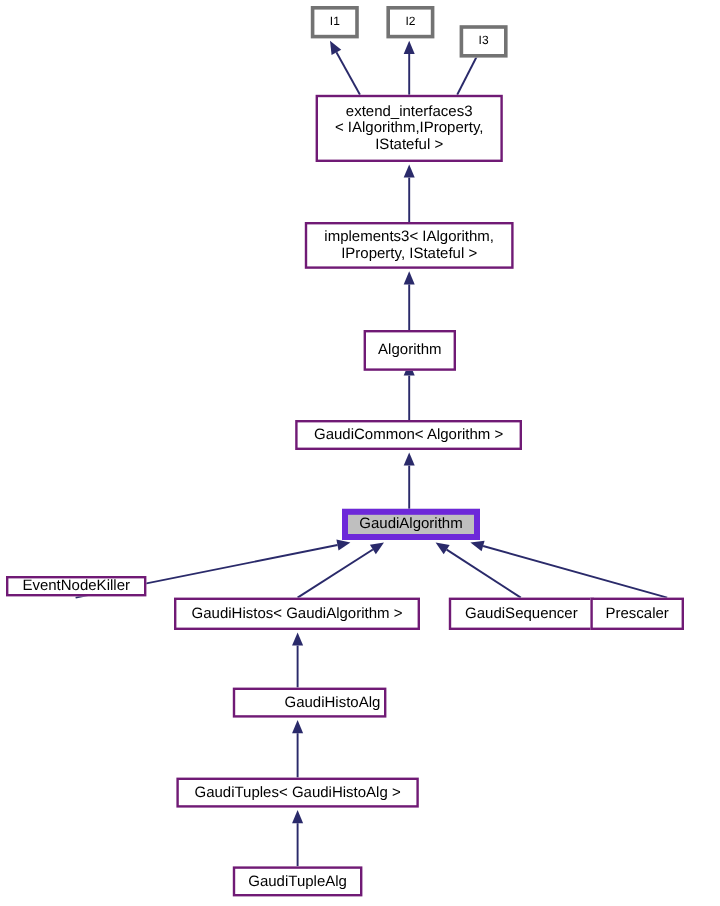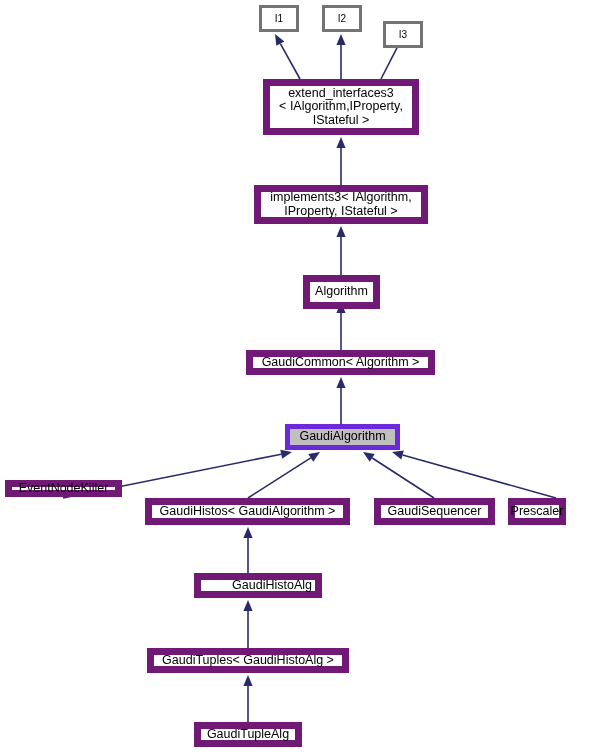--- a/index.html
+++ b/index.html
@@ -25,21 +25,21 @@
     pointer-events: none;
   }
   .node {
     position: absolute;
     box-sizing: border-box;
     display: flex;
     align-items: center;
     justify-content: center;
     text-align: center;
     background: #ffffff;
-    border: 7px solid #701a75;
+    border: 2px solid #701a75;
     color: #000000;
     font-size: 12.5px;
     line-height: 13.5px;
     letter-spacing: 0px;
     white-space: pre-line;
     z-index: 2;
   }
   .node.iface {
     border: 3px solid #737373;
     font-size: 10px;
@@ -124,18 +124,18 @@
 &lt; IAlgorithm,IProperty,
 IStateful &gt;</span></div>
       <div class="node" style="left: 254px; top: 185px; width: 174px; height: 39px;"><span class="label">implements3&lt; IAlgorithm,
 IProperty, IStateful &gt;</span></div>
       <div class="node" style="left: 303px; top: 275px; width: 77px; height: 34px;"><span class="label">Algorithm</span></div>
       <div class="node" style="left: 246px; top: 350px; width: 189px; height: 25px;"><span class="label">GaudiCommon&lt; Algorithm &gt;</span></div>
       <div class="node current" style="left: 285px; top: 424px; width: 115px; height: 26px;"><span class="label">GaudiAlgorithm</span></div>
       <div class="node" style="left: 5px; top: 480px; width: 117px; height: 17px;"><span class="label">EventNodeKiller</span></div>
       <div class="node" style="left: 145px; top: 498px; width: 205px; height: 27px;"><span class="label">GaudiHistos&lt; GaudiAlgorithm &gt;</span></div>
       <div class="node" style="left: 374px; top: 498px; width: 121px; height: 27px;"><span class="label">GaudiSequencer</span></div>
-      <div class="node" style="left: 508px; top: 498px; width: 58px; height: 27px;"><span class="label">Prescaler</span></div>
+      <div class="node" style="left: 492px; top: 498px; width: 78px; height: 27px;"><span class="label">Prescaler</span></div>
       <div class="node" style="left: 194px; top: 573px; width: 128px; height: 25px; justify-content: flex-end;"><span class="label">GaudiHistoAlg</span></div>
       <div class="node" style="left: 147px; top: 648px; width: 202px; height: 25px;"><span class="label">GaudiTuples&lt; GaudiHistoAlg &gt;</span></div>
       <div class="node" style="left: 194px; top: 722px; width: 108px; height: 25px;"><span class="label">GaudiTupleAlg</span></div>
     </div>
 </div>
 
 </body></html>

